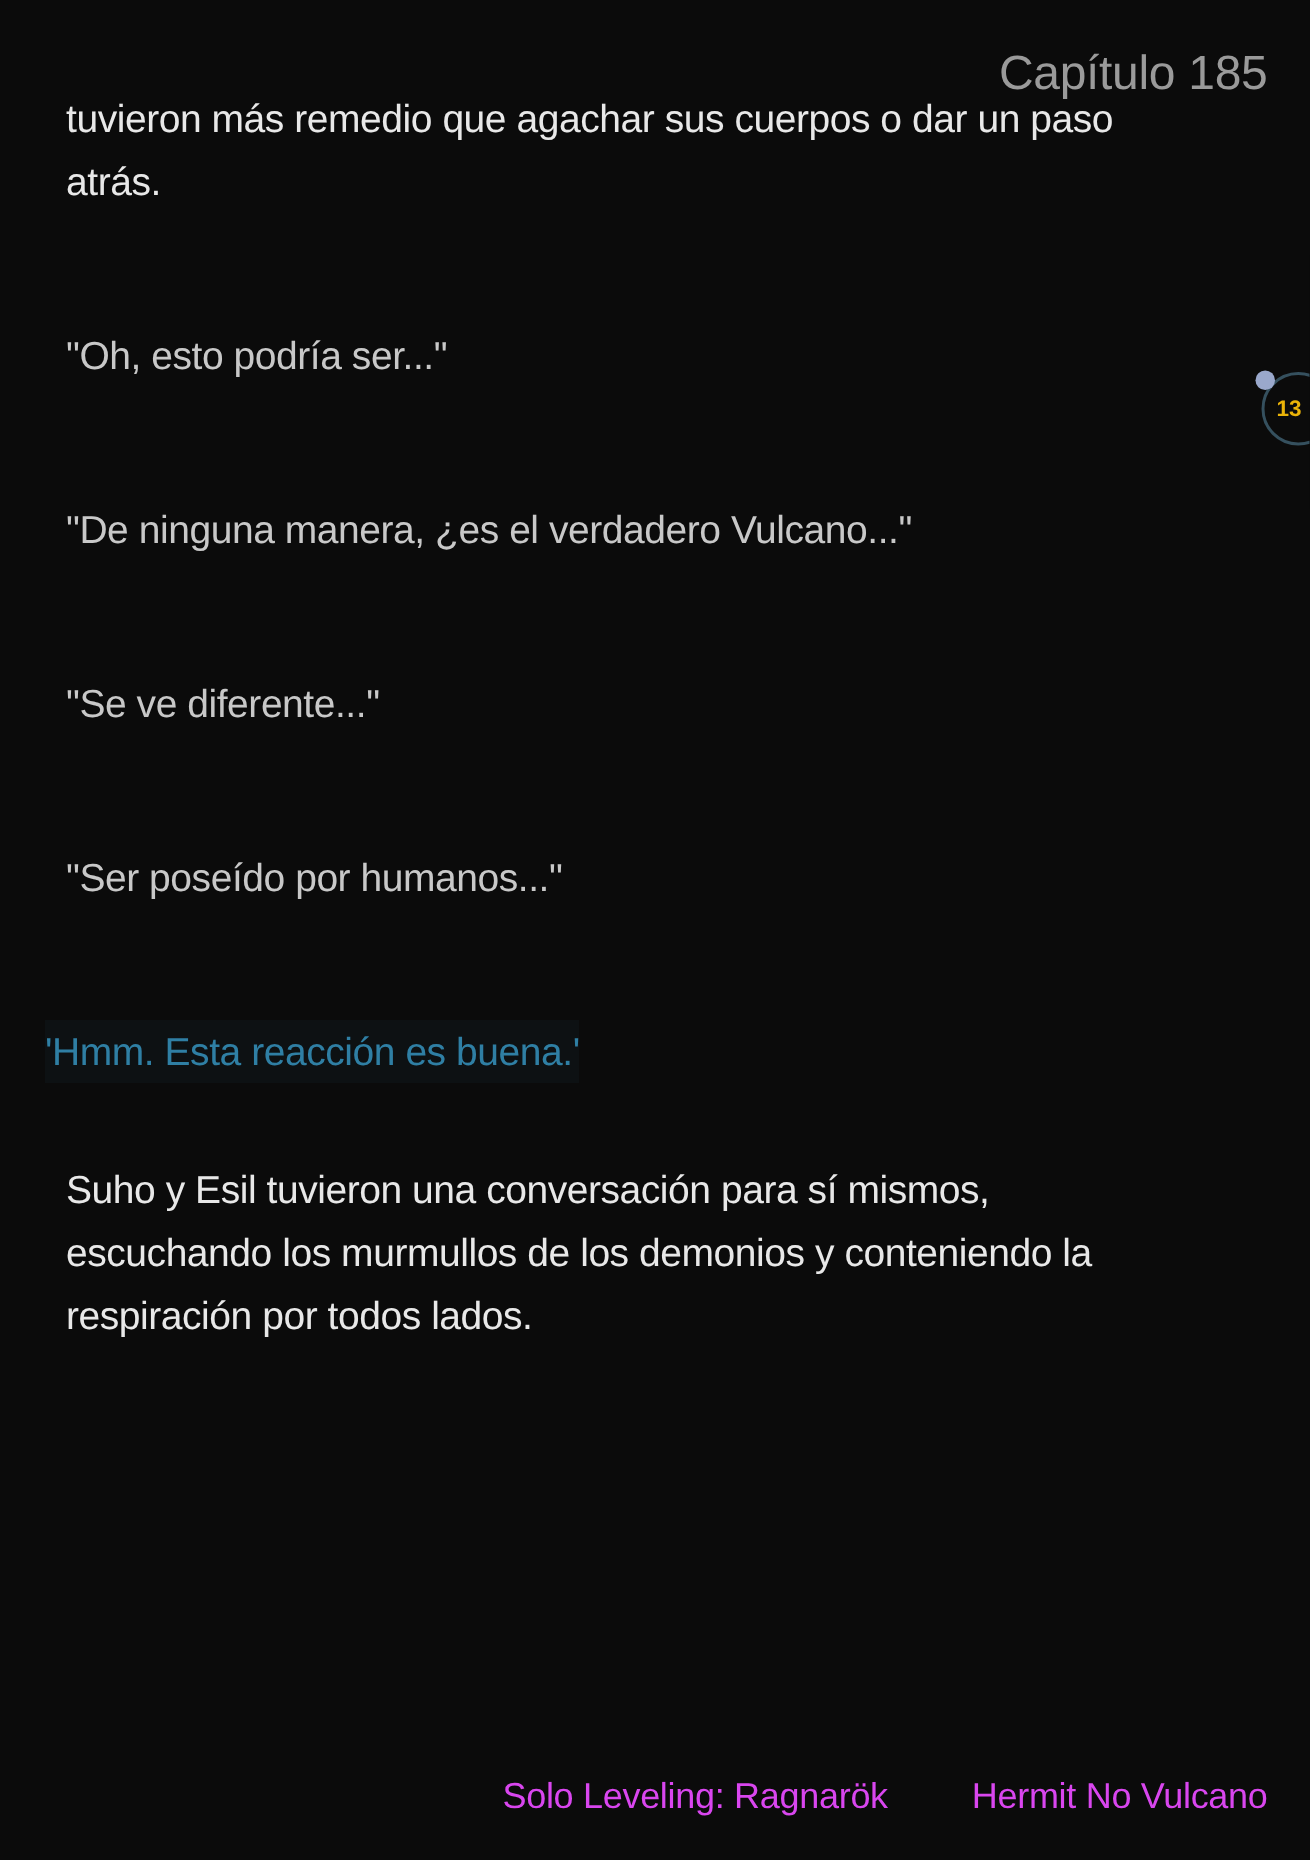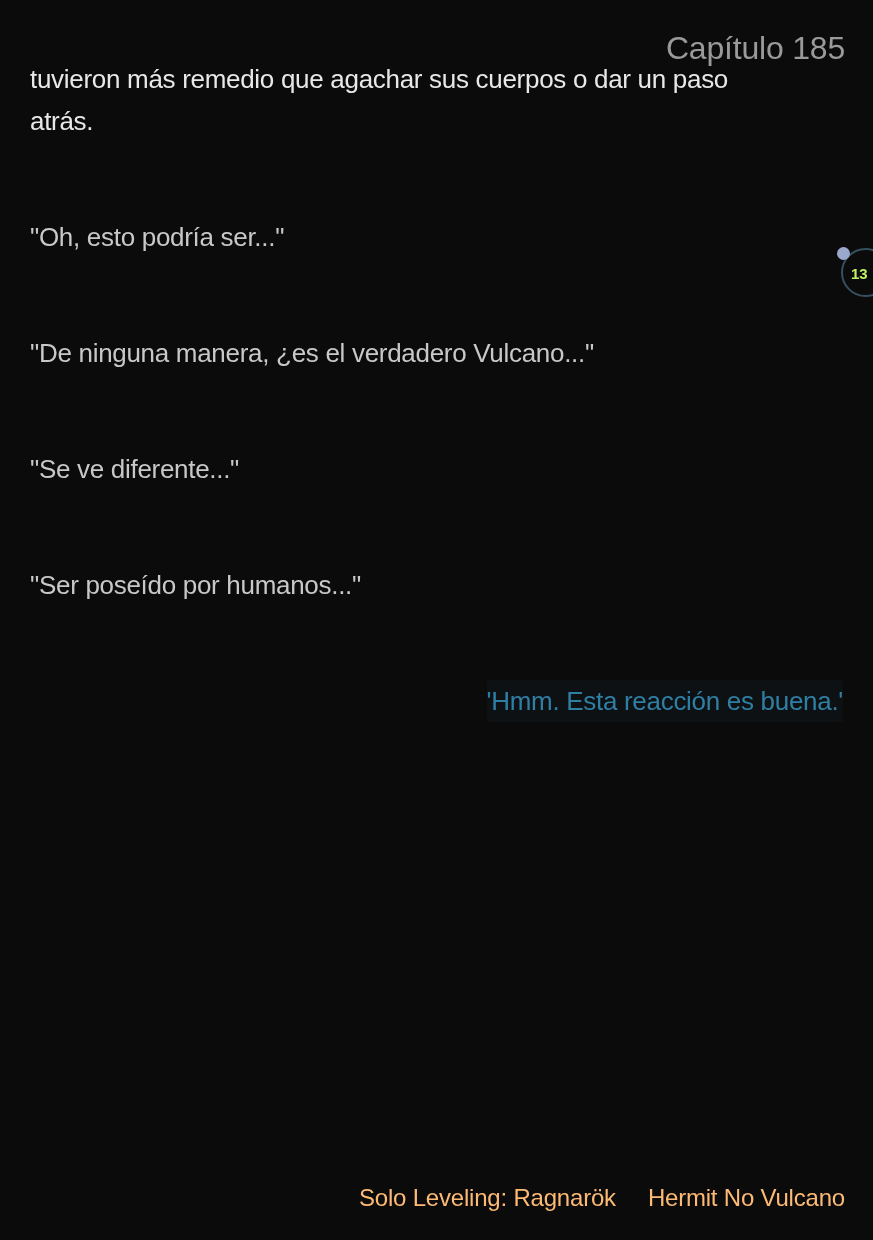--- a/index.html
+++ b/index.html
@@ -28,76 +28,76 @@
     color: #9a9a9a;
     letter-spacing: -0.2px;
   }
   .chapter-body {
     position: absolute;
     top: 58px;
     left: 30px;
     right: 0;
   }
   .chapter-body p {
-    margin: 0 0 74px 0;
+    margin: 0 0 74px 14px;
     font-size: 26px;
     line-height: 42px;
     letter-spacing: -0.3px;
     white-space: pre;
     color: #e8e8e8;
   }
   .chapter-body p.narrative { color: #e8e8e8; }
   .chapter-body p.dialogue  { color: #c8c8c8; }
   .chapter-body p.thought   {
     color: #2f7fa4;
     background: rgba(60, 130, 170, 0.05);
     display: inline-block;
     margin-right: 30px;
   }
-  .thought-wrap { margin: 0 0 50px 0; text-align: right; }
+  .thought-wrap { margin: 0 0 50px 0; }
   .thought-wrap p { margin: 0; }
   .comment-badge {
     position: absolute;
     top: 248px;
     right: -17px;
     width: 45px;
     height: 45px;
     border: 2px solid #35505e;
     border-radius: 50%;
     box-sizing: content-box;
     cursor: pointer;
   }
   .comment-badge .badge-count {
     position: absolute;
     left: 8px;
     top: 50%;
     transform: translateY(-50%);
     font-size: 15px;
     font-weight: 700;
-    color: #bef264;
+    color: #eab308;
     letter-spacing: 0;
   }
   .comment-badge .badge-dot {
     position: absolute;
     left: -6px;
     top: -3px;
     width: 13px;
     height: 13px;
     border-radius: 50%;
     background: #9aa8cc;
   }
   .page-footer {
     position: absolute;
     top: 1183px;
     right: 28px;
     display: flex;
-    gap: 32px;
+    gap: 56px;
     font-size: 24px;
     line-height: 30px;
-    color: #fdba74;
+    color: #d946ef;
     letter-spacing: -0.2px;
     white-space: pre;
   }
 </style>
 </head>
 <body>
 
 <div class="page">
 
   <div class="chapter-header">Capítulo 185</div>
@@ -105,20 +105,23 @@
   <div class="chapter-body">
     <p class="narrative">tuvieron más remedio que agachar sus cuerpos o dar un paso
 atrás.</p>
     <p class="dialogue">"Oh, esto podría ser..."</p>
     <p class="dialogue">"De ninguna manera, ¿es el verdadero Vulcano..."</p>
     <p class="dialogue">"Se ve diferente..."</p>
     <p class="dialogue">"Ser poseído por humanos..."</p>
     <div class="thought-wrap">
       <p class="thought">'Hmm. Esta reacción es buena.'</p>
     </div>
+    <p class="narrative">Suho y Esil tuvieron una conversación para sí mismos,
+escuchando los murmullos de los demonios y conteniendo la
+respiración por todos lados.</p>
   </div>
 
   <div class="comment-badge">
     <span class="badge-dot"></span>
     <span class="badge-count">13</span>
   </div>
 
   <div class="page-footer">
     <span>Solo Leveling: Ragnarök</span>
     <span>Hermit No Vulcano</span>

